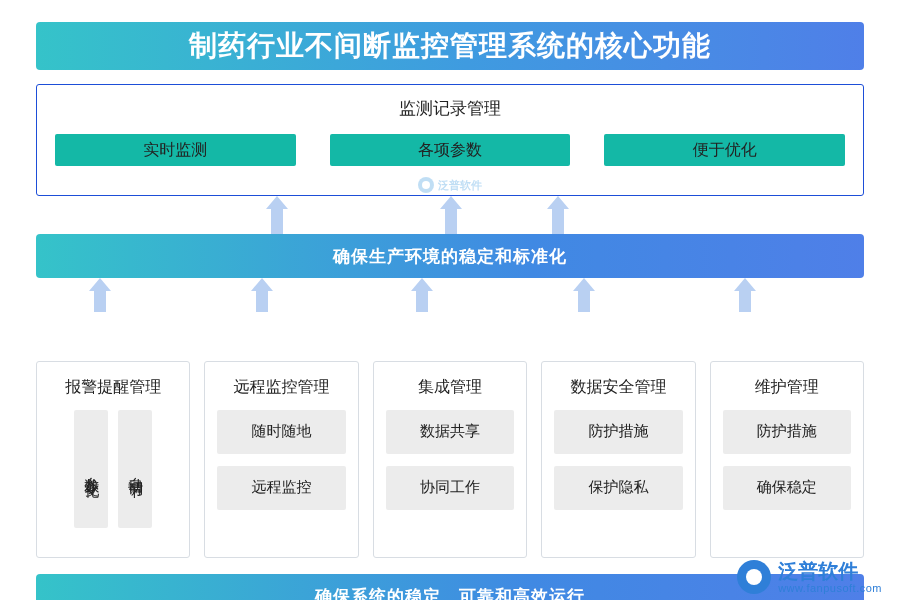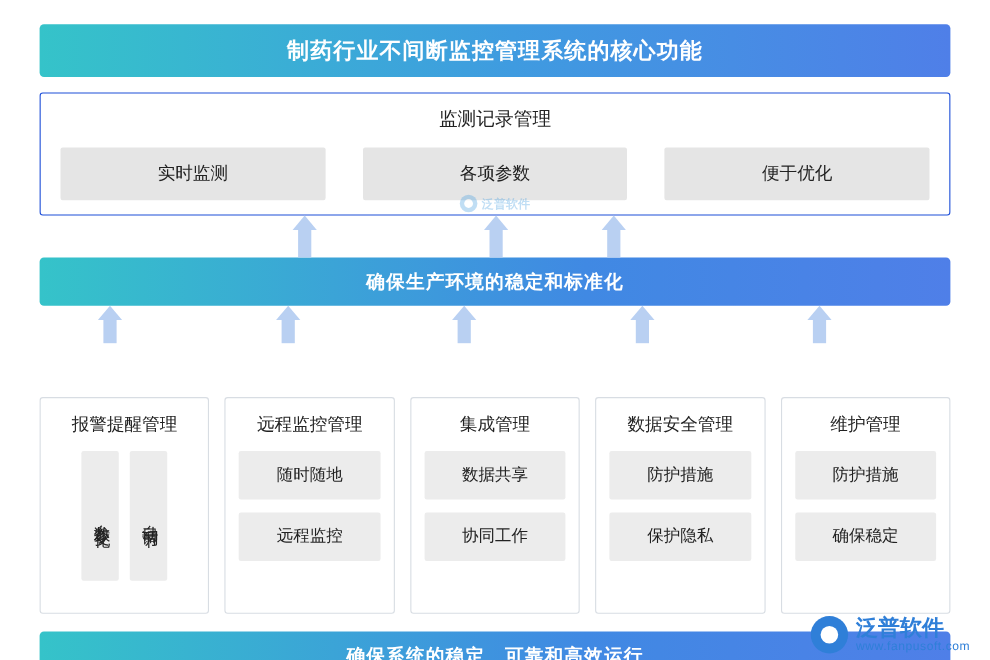--- a/index.html
+++ b/index.html
@@ -30,21 +30,21 @@
     color: #ffffff;
     display: flex;
     align-items: center;
     justify-content: center;
     font-size: 23px;
     font-weight: bold;
     letter-spacing: 1px;
   }
   .banner.title {
     height: 48px;
-    font-size: 20px;
+    font-size: 28px;
   }
   .banner.mid {
     height: 44px;
     font-size: 17px;
     background: linear-gradient(90deg, #35c3c9 0%, #4089e3 60%, #4f7fe8 100%);
   }
   .banner.bottom {
     height: 44px;
     font-size: 17px;
     background: linear-gradient(90deg, #35c3c9 0%, #4089e3 60%, #4f7fe8 100%);
@@ -67,22 +67,22 @@
     color: #222;
     margin-bottom: 14px;
   }
   .record-row {
     display: flex;
     justify-content: space-between;
     gap: 34px;
   }
   .chip {
     flex: 1;
-    background: #e5e5e5;
-    height: 48px;
+    background: #14b8a6;
+    height: 32px;
     display: flex;
     align-items: center;
     justify-content: center;
     font-size: 16px;
     color: #222;
     border-radius: 2px;
   }
 
   
   .wm-small {

